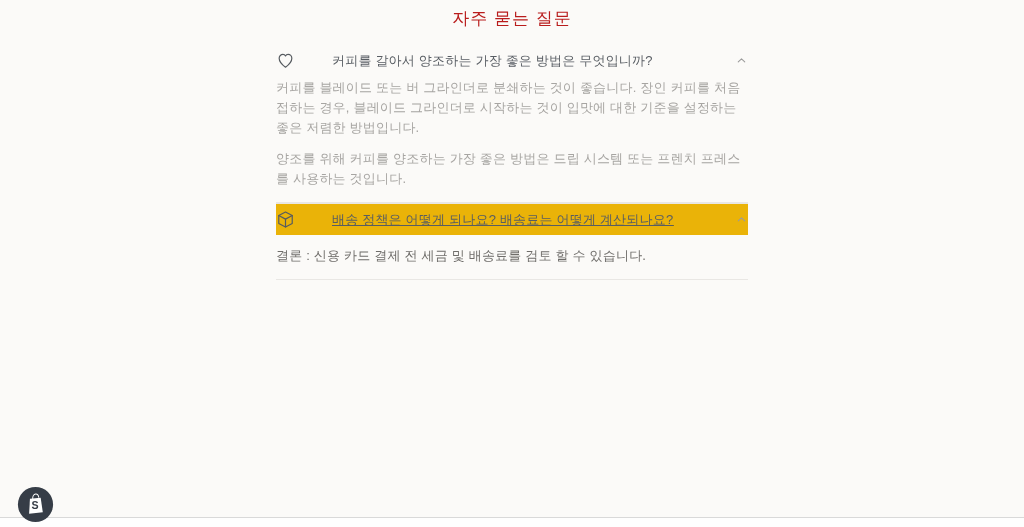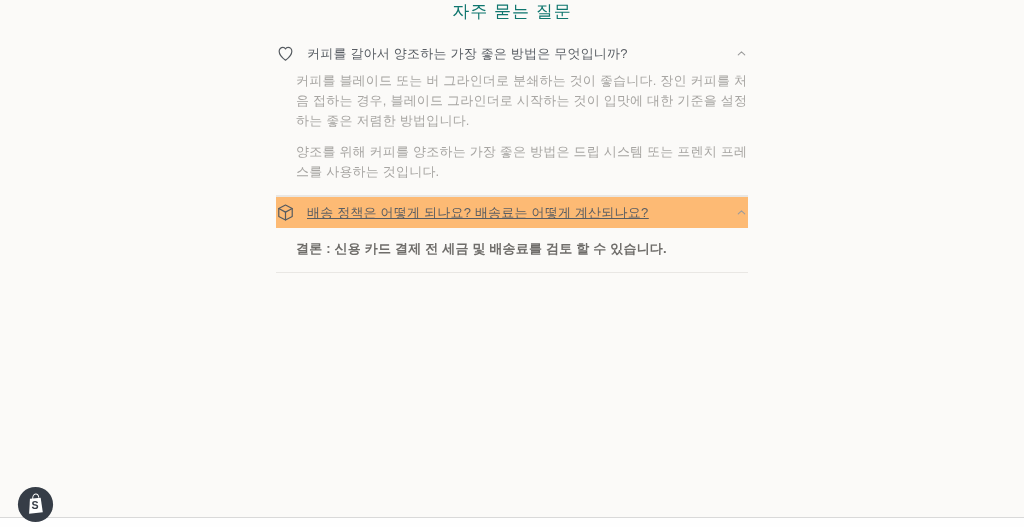--- a/index.html
+++ b/index.html
@@ -5,48 +5,49 @@
   * { margin:0; padding:0; box-sizing:border-box; }
   html { background:#fff; }
   body {
     width:1024px; height:527px;
     font-family:"Liberation Sans","DejaVu Sans",sans-serif;
     background:#fbfaf8;
     position:relative;
     overflow:hidden;
   }
   .page-title {
+    padding-top:7px;
     text-align:center;
     font-size:17px;
     font-weight:500;
-    color:#0f766e;
+    color:#b91c1c;
     letter-spacing:1px;
   }
   .container { width:472px; margin:15px auto 0; }
   .faq-item { border-bottom:1px solid #e9e7e4; }
   .faq-q {
     display:flex; align-items:center; gap:12px;
     padding:6px 0;
     cursor:pointer;
   }
   .q-icon { width:19px; height:19px; color:#565b60; flex:0 0 auto; display:flex; align-items:center; }
   .q-icon svg { width:19px; height:19px; }
-  .q-text { flex:1; font-size:13px; color:#585d63; letter-spacing:0.2px; line-height:18px; }
+  .q-text { flex:1; font-size:13px; color:#585d63; letter-spacing:0.2px; line-height:18px;margin-left:25px; }
   .chev { width:13px; height:13px; color:#9b9b9b; flex:0 0 auto; display:flex; align-items:center; }
   .chev svg { width:13px; height:13px; }
-  .faq-item.highlighted .faq-q { background:#fdba74;text-decoration:underline; }
+  .faq-item.highlighted .faq-q { background:#eab308;text-decoration:underline; }
   .faq-item.underlined .q-text { text-decoration:underline; }
-  .faq-a { padding:2px 0 13px;margin-left:20px; }
+  .faq-a { padding:2px 0 13px; }
   .faq-a p {
     font-size:13px; line-height:20px;
     color:#a7a5a2; letter-spacing:0.2px;
     margin-bottom:11px;
   }
   .faq-a p:last-child { margin-bottom:0; }
-  .faq-a p.bold-note { color:#6f6d6a; font-weight:bold; margin-top:9px; }
+  .faq-a p.bold-note { color:#6f6d6a; font-weight:normal; margin-top:9px; }
   .bottom-strip {
     position:absolute; left:0; bottom:0;
     width:100%; height:10px;
     background:#fefefe;
     border-top:1px solid #d9d9d9;
   }
   .shopify-badge {
     position:absolute; left:17px; bottom:4px;
     width:37px; height:37px; cursor:pointer; z-index:5;
   }

